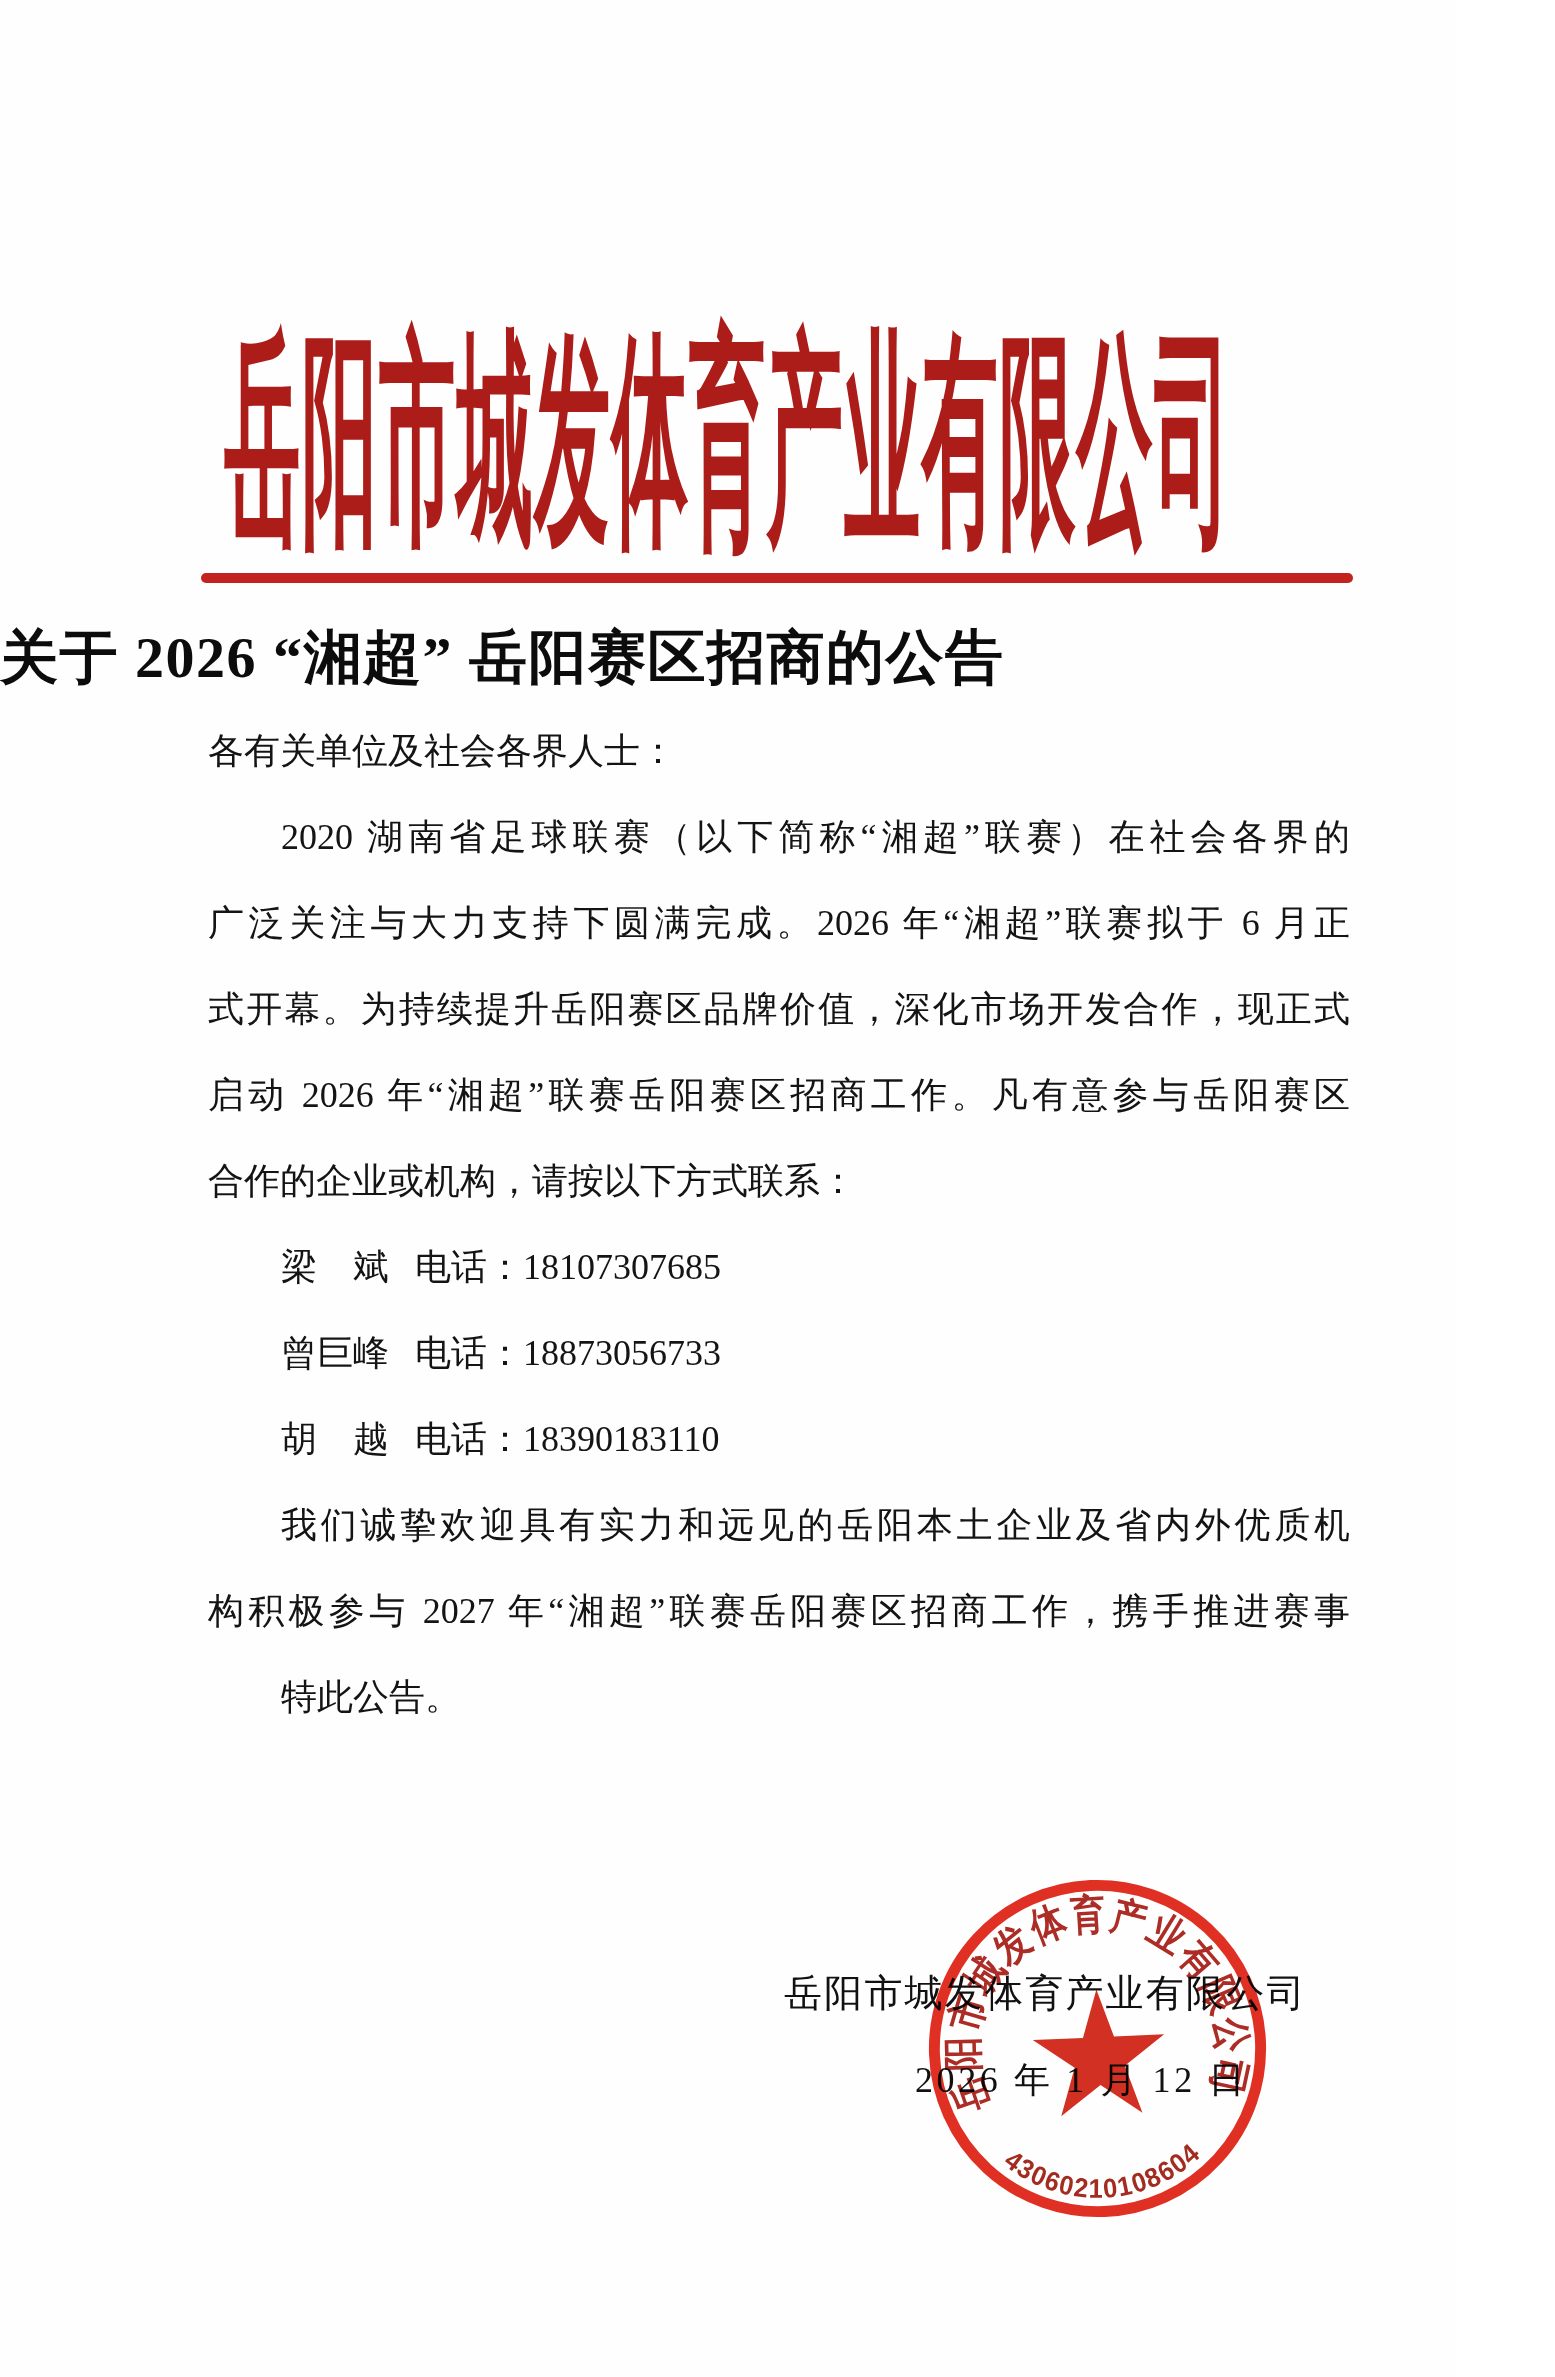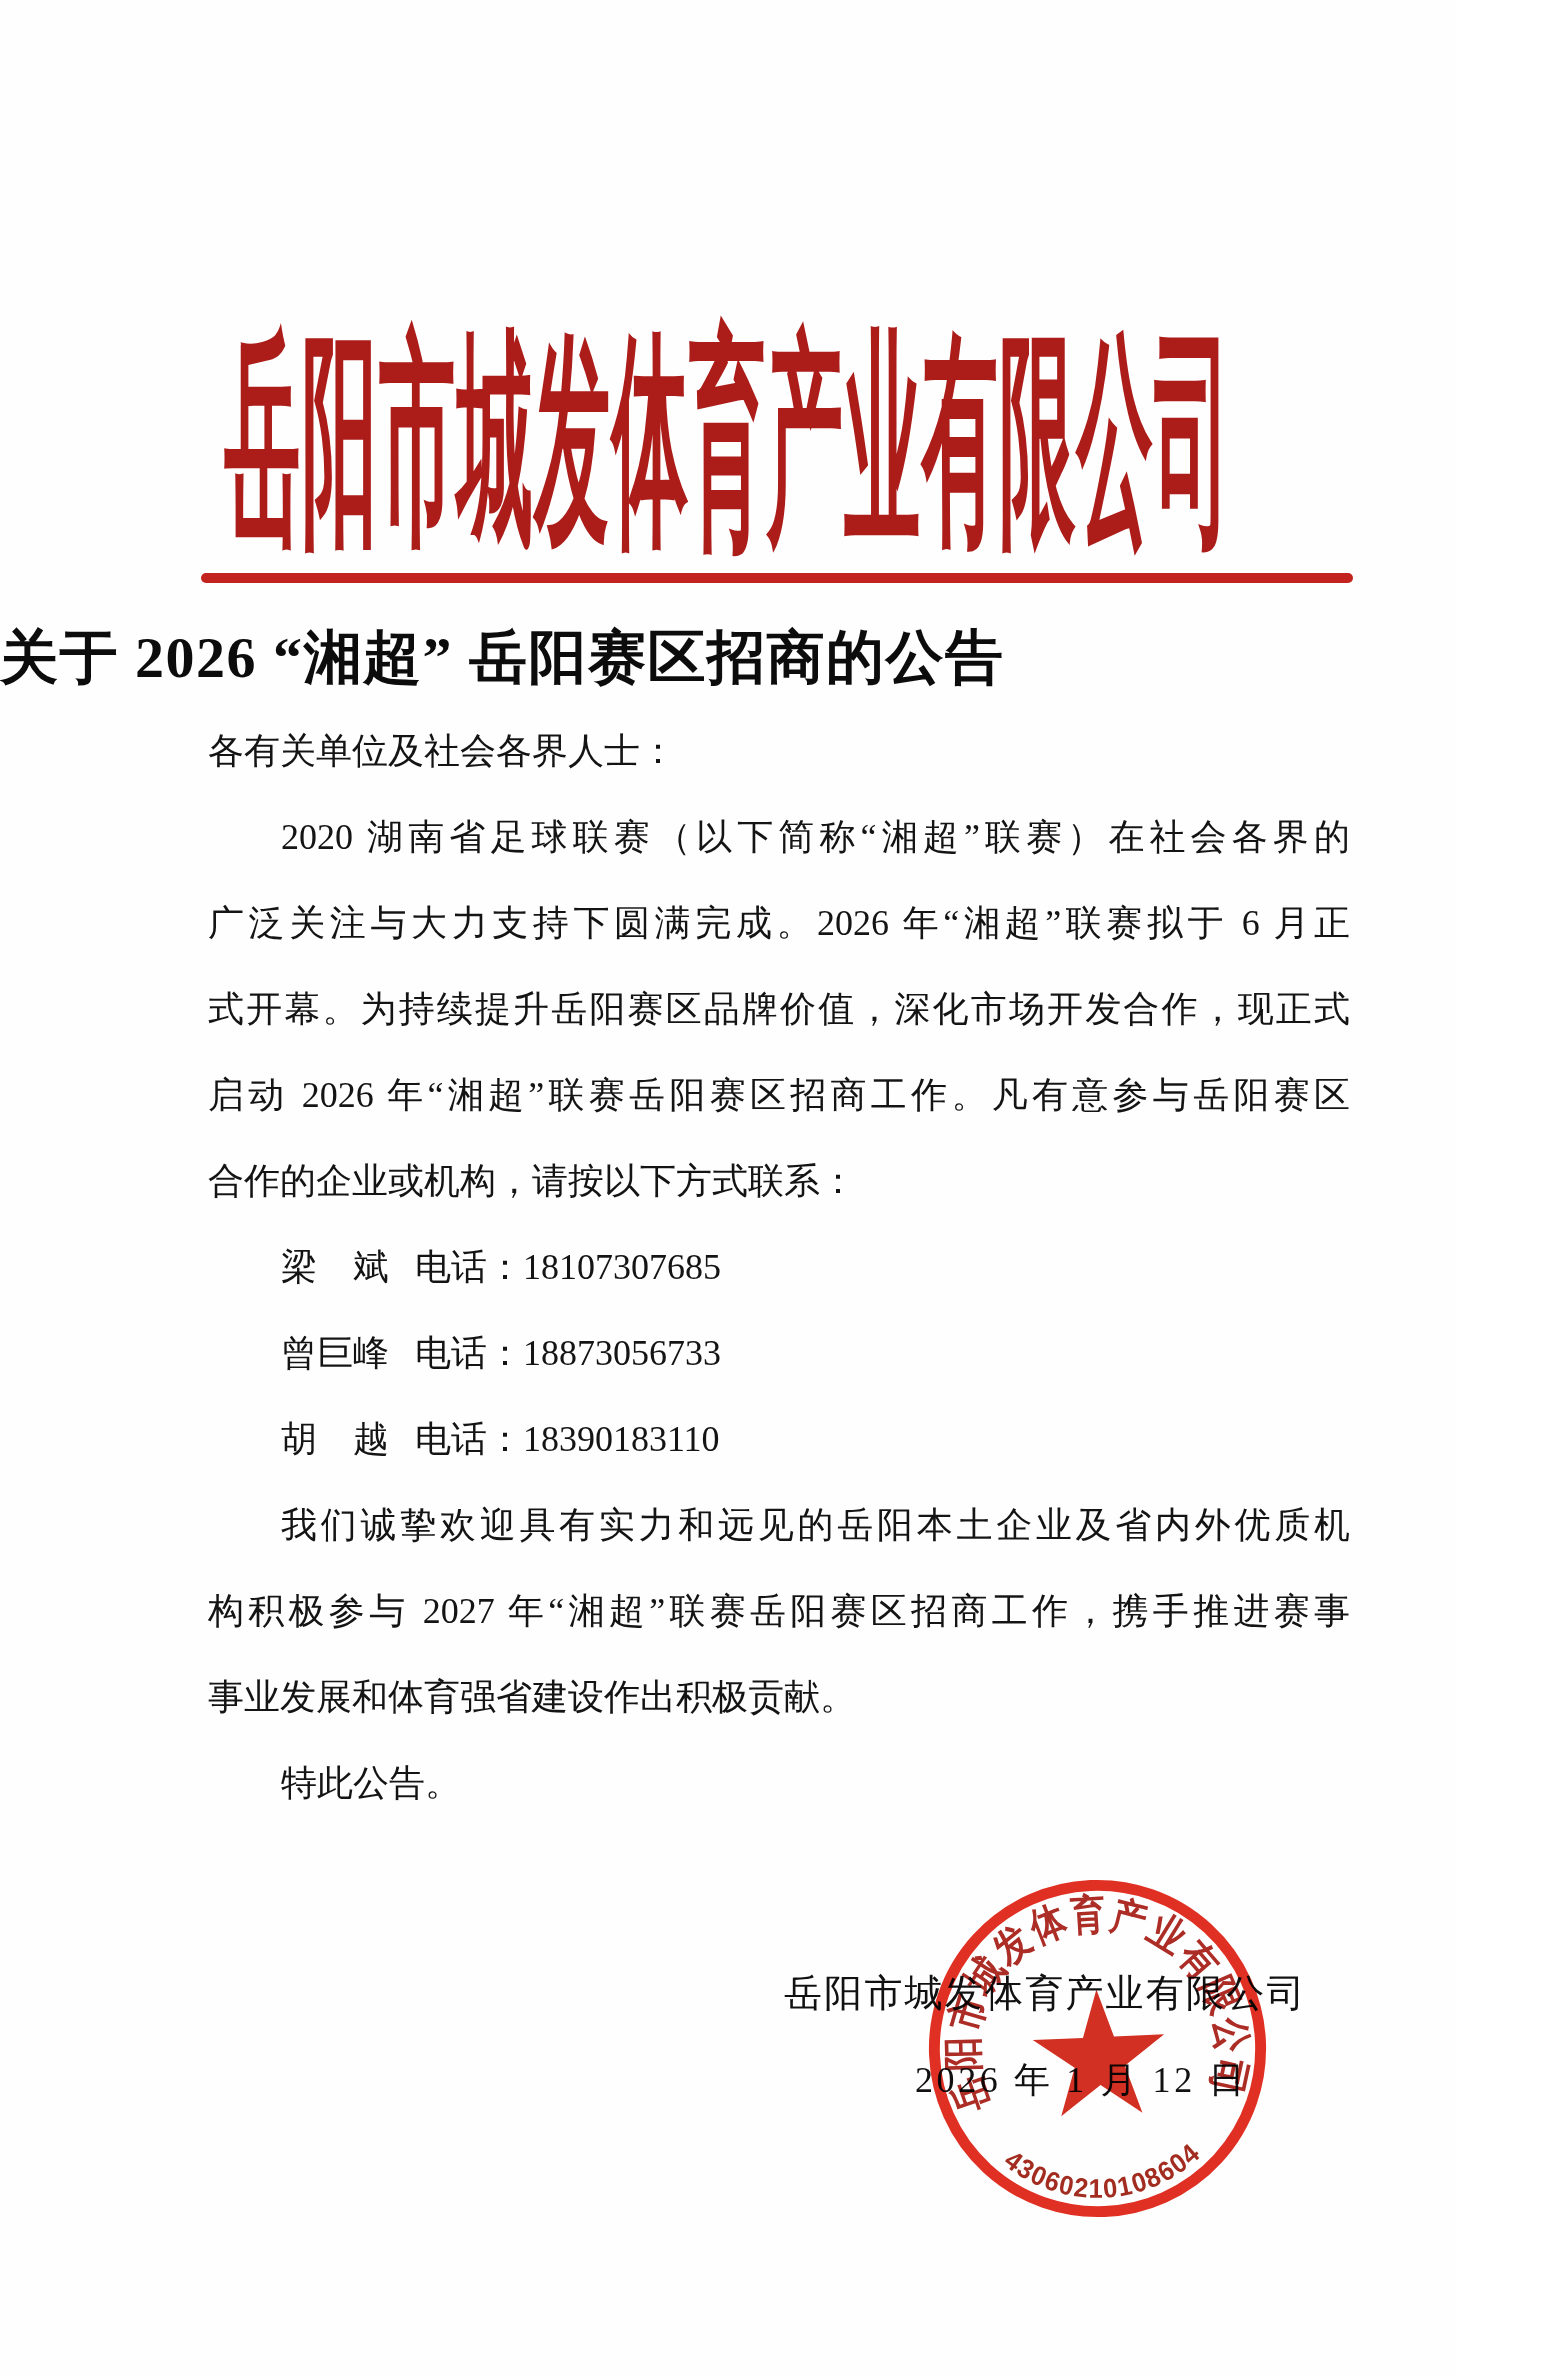--- a/index.html
+++ b/index.html
@@ -86,21 +86,20 @@
     </div>
     <div class="line contact">
       <span class="cname">曾巨峰</span><span>电话：</span><span>18873056733</span>
     </div>
     <div class="line contact">
       <span class="cname">胡　越</span><span>电话：</span><span>18390183110</span>
     </div>
 
     <div class="line fill indent">我们诚挚欢迎具有实力和远见的岳阳本土企业及省内外优质机</div>
     <div class="line fill">构积极参与 2027 年“湘超”联赛岳阳赛区招商工作，携手推进赛事</div>
-    <div class="line">事业发展和体育强省建设作出积极贡献。</div>
 
     <div class="line indent">特此公告。</div>
   </div>
 
   <div class="sig-company">岳阳市城发体育产业有限公司</div>
   <div class="sig-date">2026 年 1 月 12 日</div>
 
   <div class="seal">
     <svg viewBox="-241 -241 482 482" xmlns="http://www.w3.org/2000/svg">
       <circle r="224" fill="none" stroke="#df2517" stroke-width="15"></circle>

